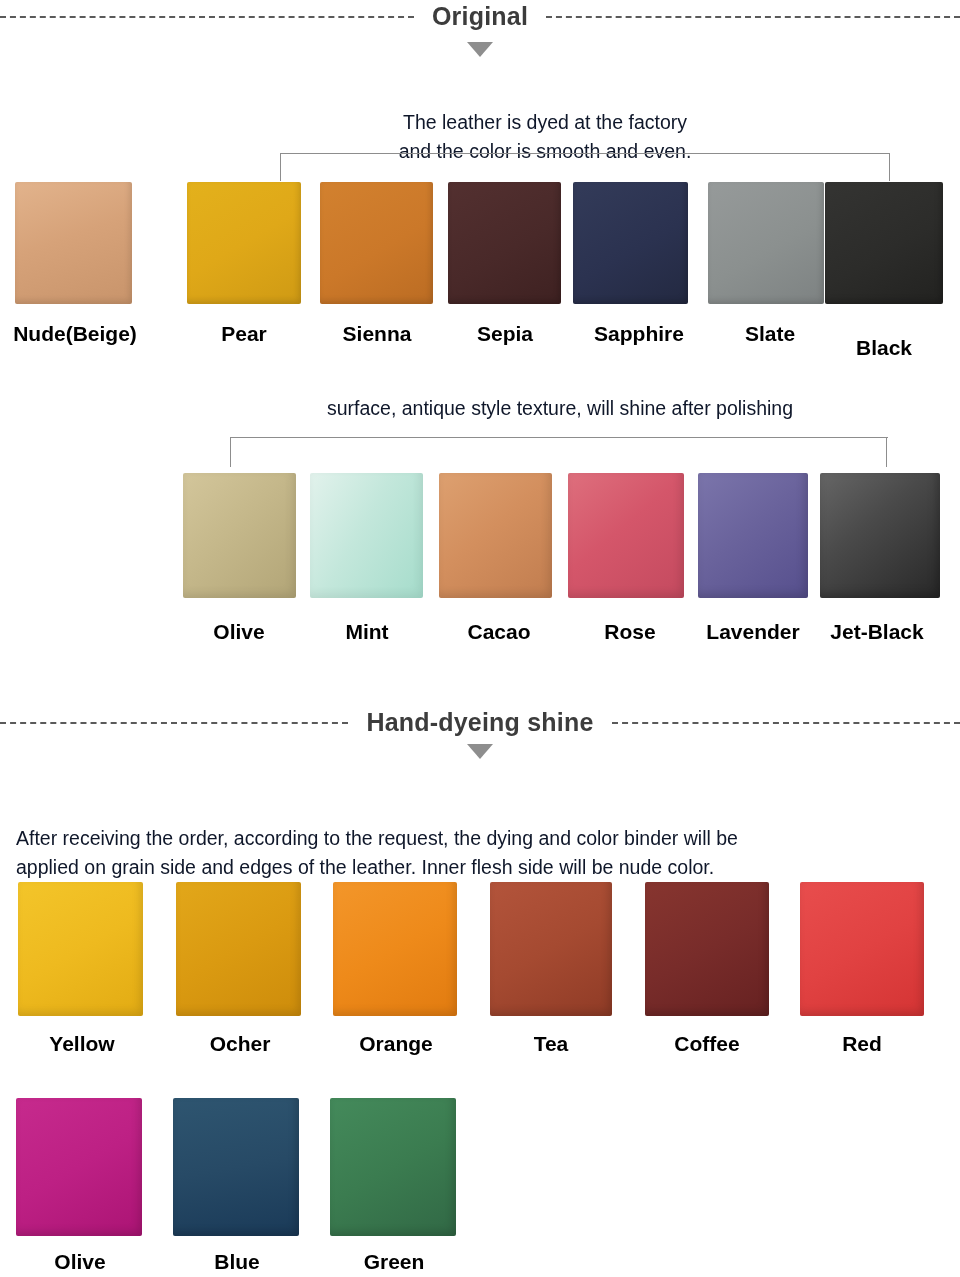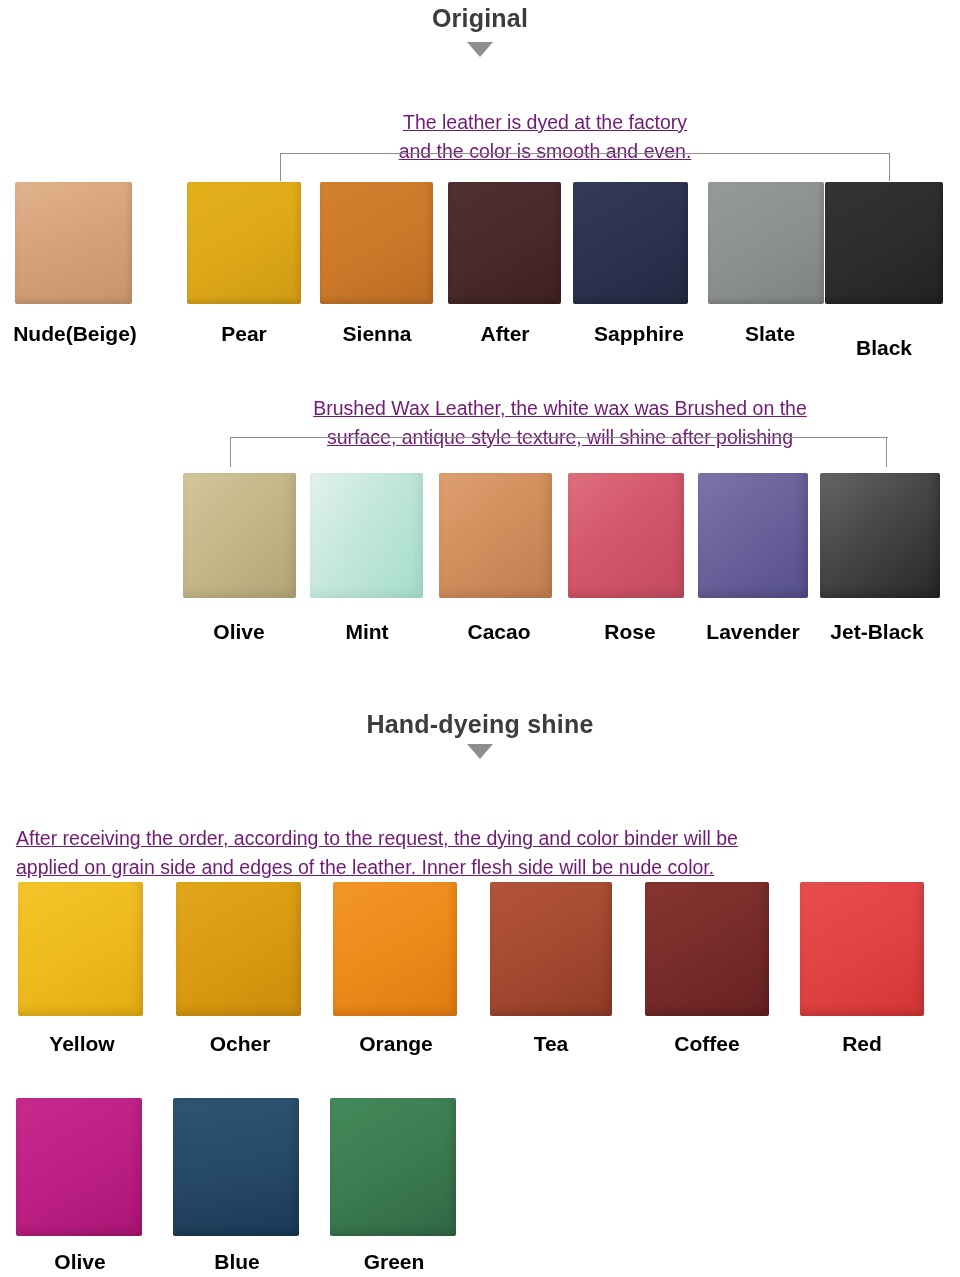--- a/index.html
+++ b/index.html
@@ -17,21 +17,20 @@
   }
 
   
   .section-header {
     position: absolute;
     left: 0;
     width: 960px;
     display: flex;
     align-items: center;
     justify-content: flex-end;
-    flex-direction: column;
   }
   .dash-rule {
     flex: 1 1 auto;
     height: 0;
     border-top: 2px dashed #5a5a5a;
   }
   .section-title {
     font-size: 25px;
     font-weight: 700;
     color: #3c3c3c;
@@ -46,23 +45,22 @@
     border-left: 13px solid transparent;
     border-right: 13px solid transparent;
     border-top: 15px solid #8e8e8e;
   }
 
   
   .desc {
     position: absolute;
     font-size: 19.5px;
     line-height: 29px;
-    color: #701a75;
+    color: #0f172a;
     text-align: center;
-    text-decoration: underline;
   }
   .desc-left {
     text-align: left;
   }
 
   
   .bracket {
     position: absolute;
     border-color: #8d8d8d;
     border-style: solid;
@@ -105,33 +103,32 @@
 <div class="swatch" style="left:15px; top:182px; width:117px; height:122px; background:linear-gradient(160deg,#e2b38c 0%,#d6a279 45%,#c8946b 100%); border-radius:2px; box-shadow:inset -2px -3px 6px rgba(0,0,0,0.12);"></div>
 <div class="swatch-label" style="left:0px; top:322px; width:150px;">Nude(Beige)</div>
 
 <div class="swatch" style="left:187px; top:182px; width:114px; height:122px; background:linear-gradient(150deg,#e3b11c 0%,#dfa818 50%,#cf9a14 100%); border-radius:2px; box-shadow:inset -2px -3px 6px rgba(0,0,0,0.14);"></div>
 <div class="swatch-label" style="left:170px; top:322px; width:148px;">Pear</div>
 
 <div class="swatch" style="left:320px; top:182px; width:113px; height:122px; background:linear-gradient(150deg,#d2812f 0%,#cb7829 55%,#bb6c23 100%); border-radius:2px; box-shadow:inset -2px -3px 6px rgba(0,0,0,0.14);"></div>
 <div class="swatch-label" style="left:303px; top:322px; width:148px;">Sienna</div>
 
 <div class="swatch" style="left:448px; top:182px; width:113px; height:122px; background:linear-gradient(150deg,#533030 0%,#492929 55%,#3e2121 100%); border-radius:2px; box-shadow:inset -2px -3px 6px rgba(0,0,0,0.2);"></div>
-<div class="swatch-label" style="left:431px; top:322px; width:148px;">After</div>
+<div class="swatch-label" style="left:431px; top:322px; width:148px;">Sepia</div>
 
 <div class="swatch" style="left:573px; top:182px; width:115px; height:122px; background:linear-gradient(150deg,#333b59 0%,#2b3250 55%,#232941 100%); border-radius:2px; box-shadow:inset -2px -3px 6px rgba(0,0,0,0.2);"></div>
 <div class="swatch-label" style="left:565px; top:322px; width:148px;">Sapphire</div>
 
 <div class="swatch" style="left:708px; top:182px; width:116px; height:122px; background:linear-gradient(150deg,#969a9a 0%,#8b908f 55%,#7d8282 100%); border-radius:2px; box-shadow:inset -2px -3px 6px rgba(0,0,0,0.14);"></div>
 <div class="swatch-label" style="left:696px; top:322px; width:148px;">Slate</div>
 
 <div class="swatch" style="left:825px; top:182px; width:118px; height:122px; background:linear-gradient(150deg,#343432 0%,#2c2c2a 55%,#222220 100%); border-radius:2px; box-shadow:inset -2px -3px 6px rgba(0,0,0,0.25);"></div>
 <div class="swatch-label" style="left:810px; top:322px; width:148px;margin-top:14px;">Black</div>
 
 <div class="desc" style="left:258px; top:394px; width:604px;">
-  <div>Brushed Wax Leather, the white wax was Brushed on the</div>
   <div>surface, antique style texture, will shine after polishing</div>
 </div>
 <div class="bracket" style="left:230px; top:437px; width:658px; border-top-width:1.5px;"></div>
 <div class="bracket" style="left:230px; top:437px; height:30px; border-left-width:1.5px;"></div>
 <div class="bracket" style="left:886px; top:437px; height:30px; border-left-width:1.5px;"></div>
 
 <div class="swatch" style="left:183px; top:473px; width:113px; height:125px; background:linear-gradient(135deg,#d3c69b 0%,#c6b98c 40%,#b2a577 100%); border-radius:2px; box-shadow:inset -3px -4px 10px rgba(0,0,0,0.10);"></div>
 <div class="swatch-label" style="left:165px; top:620px; width:148px;">Olive</div>
 
 <div class="swatch" style="left:310px; top:473px; width:113px; height:125px; background:linear-gradient(120deg,#e2f2ec 0%,#c3e7db 45%,#a5dccb 100%); border-radius:2px; box-shadow:inset -3px -4px 10px rgba(0,0,0,0.07);"></div>

